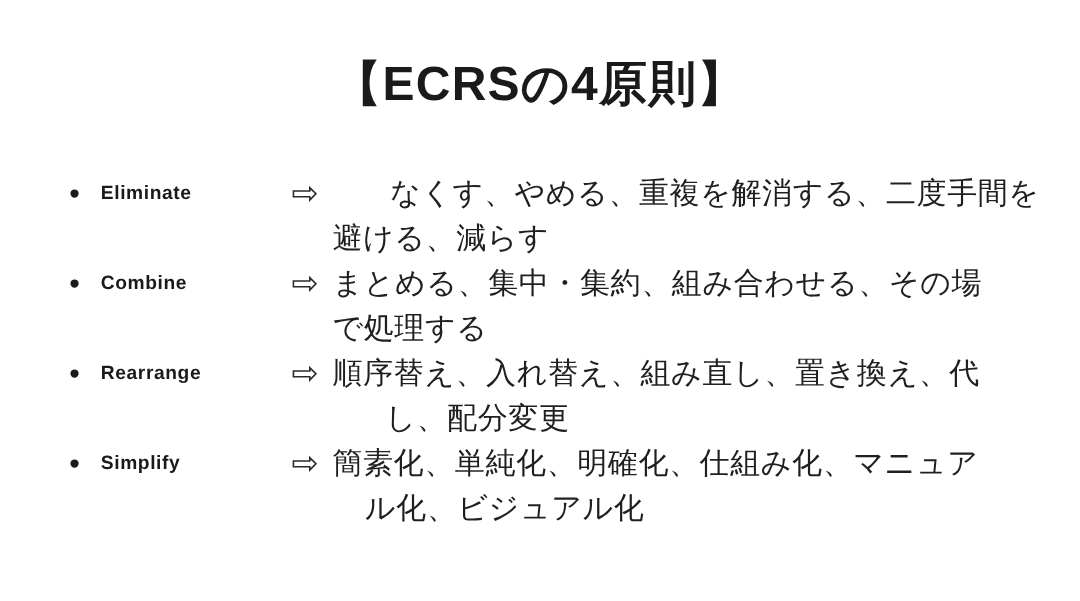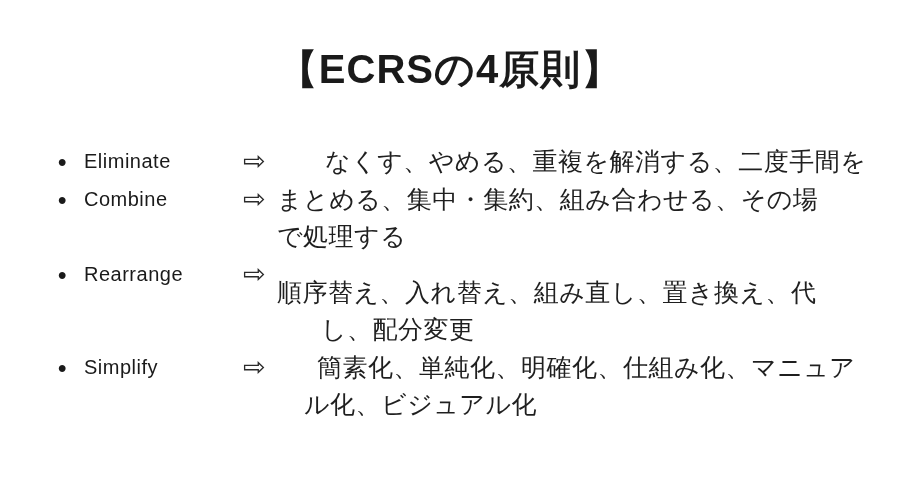--- a/index.html
+++ b/index.html
@@ -45,22 +45,22 @@
   }
   .bullet-marker {
     width: 26px;
     flex: 0 0 26px;
     font-size: 24px;
     font-weight: 700;
   }
   .bullet-term {
     width: 159px;
     flex: 0 0 159px;
-    font-size: 20px;
-    font-weight: 400;
+    font-size: 16px;
+    font-weight: 700;
     letter-spacing: 0.5px;
   }
   .bullet-arrow {
     width: 34px;
     flex: 0 0 34px;
     font-size: 27px;
     font-weight: 400;
     color: #2b2b2b;
   }
   .bullet-desc {
@@ -80,47 +80,48 @@
   <div class="title">【ECRSの4原則】</div>
 
   <div class="bullet-list">
 
     <div class="bullet-item">
       <span class="bullet-marker">•</span>
       <span class="bullet-term">Eliminate</span>
       <span class="bullet-arrow">⇨</span>
       <span class="bullet-desc">
         <span class="desc-line" style="display: block; margin-left: 48px;">なくす、やめる、重複を解消する、二度手間を</span>
+        <span class="desc-line" style="display: block;">避ける、減らす</span>
       </span>
     </div>
 
     <div class="bullet-item">
       <span class="bullet-marker">•</span>
       <span class="bullet-term">Combine</span>
       <span class="bullet-arrow">⇨</span>
       <span class="bullet-desc">
         <span class="desc-line" style="display: block;">まとめる、集中・集約、組み合わせる、その場</span>
         <span class="desc-line" style="display: block;">で処理する</span>
       </span>
     </div>
 
     <div class="bullet-item">
       <span class="bullet-marker">•</span>
       <span class="bullet-term">Rearrange</span>
       <span class="bullet-arrow">⇨</span>
       <span class="bullet-desc">
-        <span class="desc-line" style="display: block; margin-top: 18px;">順序替え、入れ替え、組み直し、置き換え、代</span>
+        <span class="desc-line" style="display: block;">順序替え、入れ替え、組み直し、置き換え、代</span>
         <span class="desc-line" style="display: block; margin-left: 44px;">し、配分変更</span>
       </span>
     </div>
 
     <div class="bullet-item">
       <span class="bullet-marker">•</span>
       <span class="bullet-term">Simplify</span>
       <span class="bullet-arrow">⇨</span>
       <span class="bullet-desc">
-        <span class="desc-line" style="display: block; margin-left: 40px;">簡素化、単純化、明確化、仕組み化、マニュア</span>
+        <span class="desc-line" style="display: block;">簡素化、単純化、明確化、仕組み化、マニュア</span>
         <span class="desc-line" style="display: block; margin-left: 27px;">ル化、ビジュアル化</span>
       </span>
     </div>
 
   </div>
 </div>
 
 </body></html>

